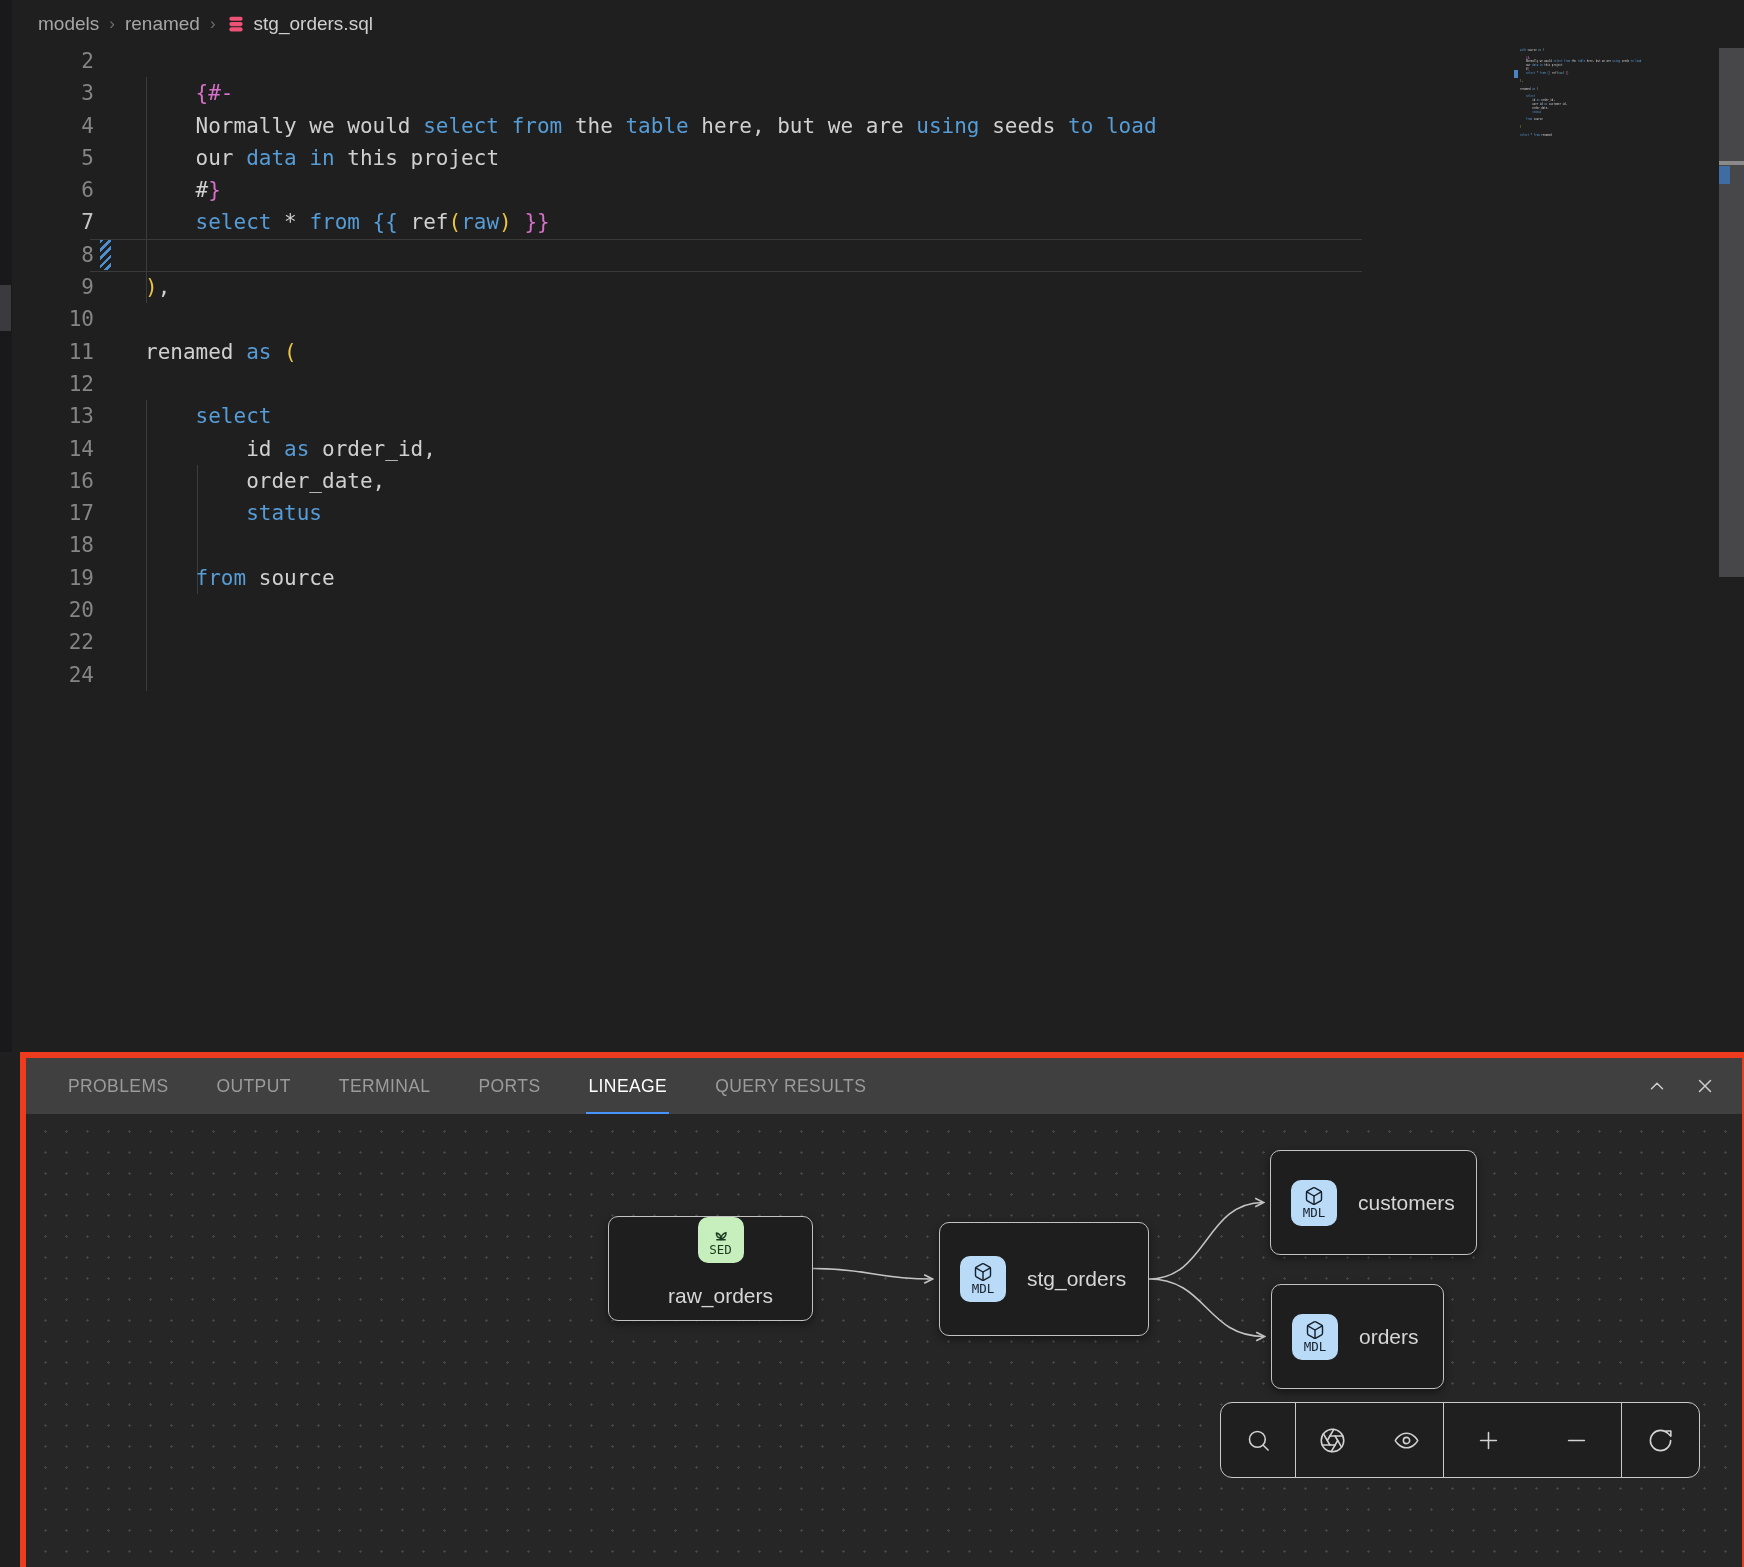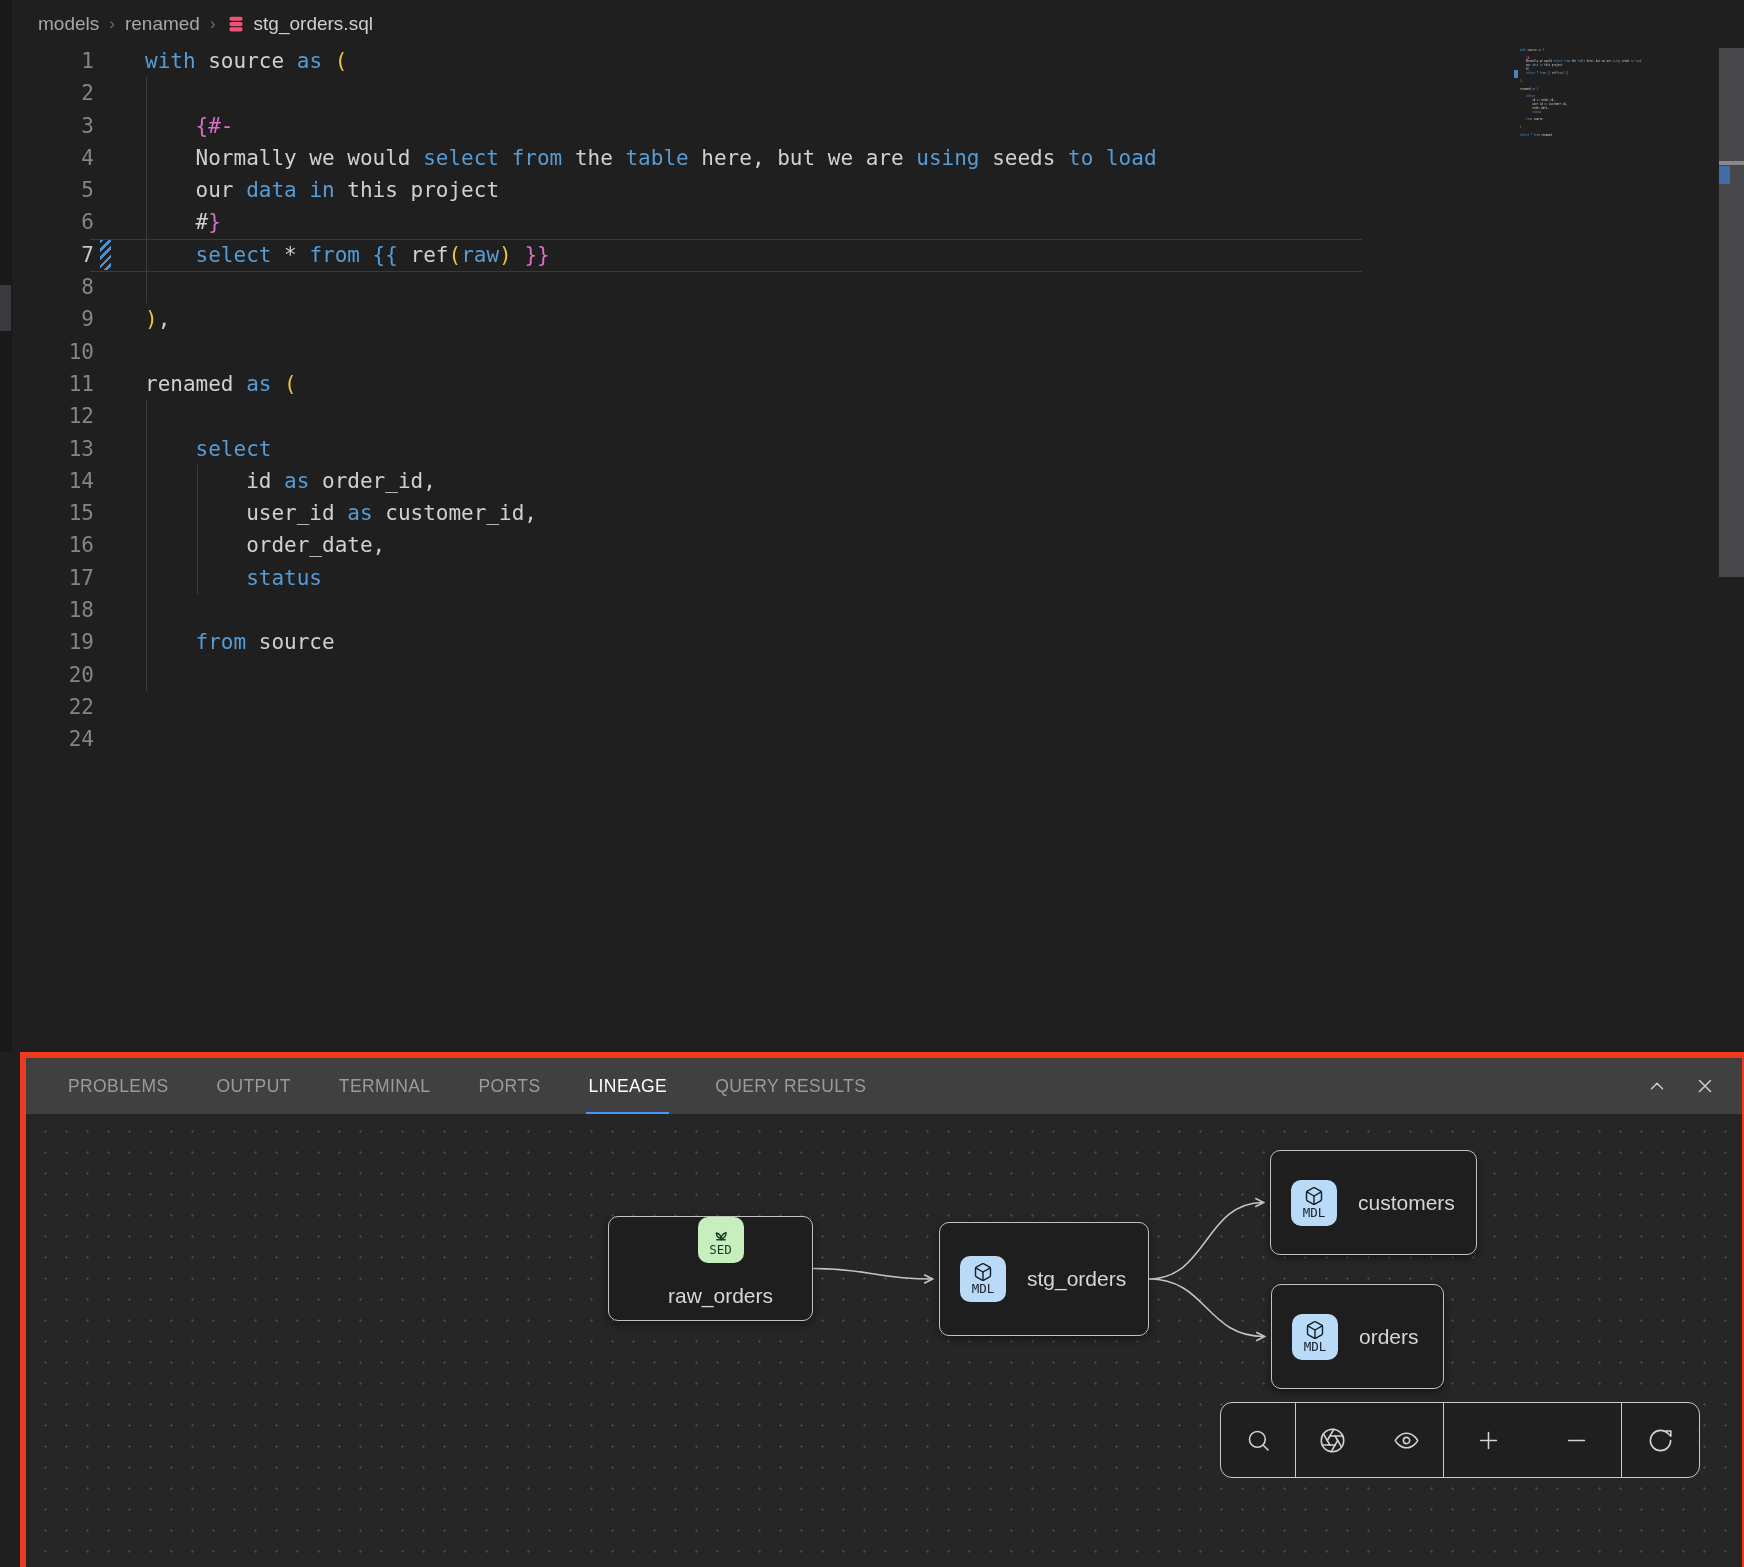--- a/index.html
+++ b/index.html
@@ -100,35 +100,33 @@
     </span>
   </div>
 
   <div class="guide" style="left:146px; top:77px; height:226px;"></div>
   <div class="guide" style="left:146px; top:400px; height:291px;"></div>
   <div class="guide" style="left:197px; top:465px; height:129px;"></div>
   <div class="cur-line"></div>
   <div class="mod-marker"></div>
 
   <div class="code-wrap" id="code-lines">
-      <div class="cl"><span class="ln">1</span><span style="color: rgb(86, 156, 214);">with</span><span style="color: rgb(208, 208, 208);"> source </span><span style="color: rgb(86, 156, 214);">as</span><span style="color: rgb(208, 208, 208);"> </span><span style="color: rgb(233, 197, 65);">(</span></div>
       <div class="cl"><span class="ln">2</span></div>
       <div class="cl"><span class="ln">3</span><span style="color: rgb(208, 208, 208);">    </span><span style="color: rgb(214, 112, 201);">{#-</span></div>
       <div class="cl"><span class="ln">4</span><span style="color: rgb(208, 208, 208);">    Normally we would </span><span style="color: rgb(86, 156, 214);">select</span><span style="color: rgb(208, 208, 208);"> </span><span style="color: rgb(86, 156, 214);">from</span><span style="color: rgb(208, 208, 208);"> the </span><span style="color: rgb(86, 156, 214);">table</span><span style="color: rgb(208, 208, 208);"> here, but we are </span><span style="color: rgb(86, 156, 214);">using</span><span style="color: rgb(208, 208, 208);"> seeds </span><span style="color: rgb(86, 156, 214);">to</span><span style="color: rgb(208, 208, 208);"> </span><span style="color: rgb(86, 156, 214);">load</span></div>
       <div class="cl"><span class="ln">5</span><span style="color: rgb(208, 208, 208);">    our </span><span style="color: rgb(86, 156, 214);">data</span><span style="color: rgb(208, 208, 208);"> </span><span style="color: rgb(86, 156, 214);">in</span><span style="color: rgb(208, 208, 208);"> this project</span></div>
       <div class="cl"><span class="ln">6</span><span style="color: rgb(208, 208, 208);">    #</span><span style="color: rgb(214, 112, 201);">}</span></div>
       <div class="cl active"><span class="ln">7</span><span style="color: rgb(208, 208, 208);">    </span><span style="color: rgb(86, 156, 214);">select</span><span style="color: rgb(208, 208, 208);"> * </span><span style="color: rgb(86, 156, 214);">from</span><span style="color: rgb(208, 208, 208);"> </span><span style="color: rgb(86, 156, 214);">{{</span><span style="color: rgb(208, 208, 208);"> ref</span><span style="color: rgb(233, 197, 65);">(</span><span style="color: rgb(86, 156, 214);">raw</span><span style="color: rgb(233, 197, 65);">)</span><span style="color: rgb(208, 208, 208);"> </span><span style="color: rgb(214, 112, 201);">}}</span></div>
       <div class="cl"><span class="ln">8</span></div>
       <div class="cl"><span class="ln">9</span><span style="color: rgb(233, 197, 65);">)</span><span style="color: rgb(208, 208, 208);">,</span></div>
       <div class="cl"><span class="ln">10</span></div>
       <div class="cl"><span class="ln">11</span><span style="color: rgb(208, 208, 208);">renamed </span><span style="color: rgb(86, 156, 214);">as</span><span style="color: rgb(208, 208, 208);"> </span><span style="color: rgb(233, 197, 65);">(</span></div>
       <div class="cl"><span class="ln">12</span></div>
       <div class="cl"><span class="ln">13</span><span style="color: rgb(208, 208, 208);">    </span><span style="color: rgb(86, 156, 214);">select</span></div>
       <div class="cl"><span class="ln">14</span><span style="color: rgb(208, 208, 208);">        id </span><span style="color: rgb(86, 156, 214);">as</span><span style="color: rgb(208, 208, 208);"> order_id,</span></div>
-      <div class="cl"><span class="ln">15</span><span style="color: rgb(208, 208, 208);">        user_id </span><span style="color: rgb(86, 156, 214);">as</span><span style="color: rgb(208, 208, 208);"> customer_id,</span></div>
       <div class="cl"><span class="ln">16</span><span style="color: rgb(208, 208, 208);">        order_date,</span></div>
       <div class="cl"><span class="ln">17</span><span style="color: rgb(208, 208, 208);">        </span><span style="color: rgb(86, 156, 214);">status</span></div>
       <div class="cl"><span class="ln">18</span></div>
       <div class="cl"><span class="ln">19</span><span style="color: rgb(208, 208, 208);">    </span><span style="color: rgb(86, 156, 214);">from</span><span style="color: rgb(208, 208, 208);"> source</span></div>
       <div class="cl"><span class="ln">20</span></div>
       <div class="cl"><span class="ln">22</span></div>
       <div class="cl"><span class="ln">24</span></div>
     </div>
 
   <div class="minimap">

